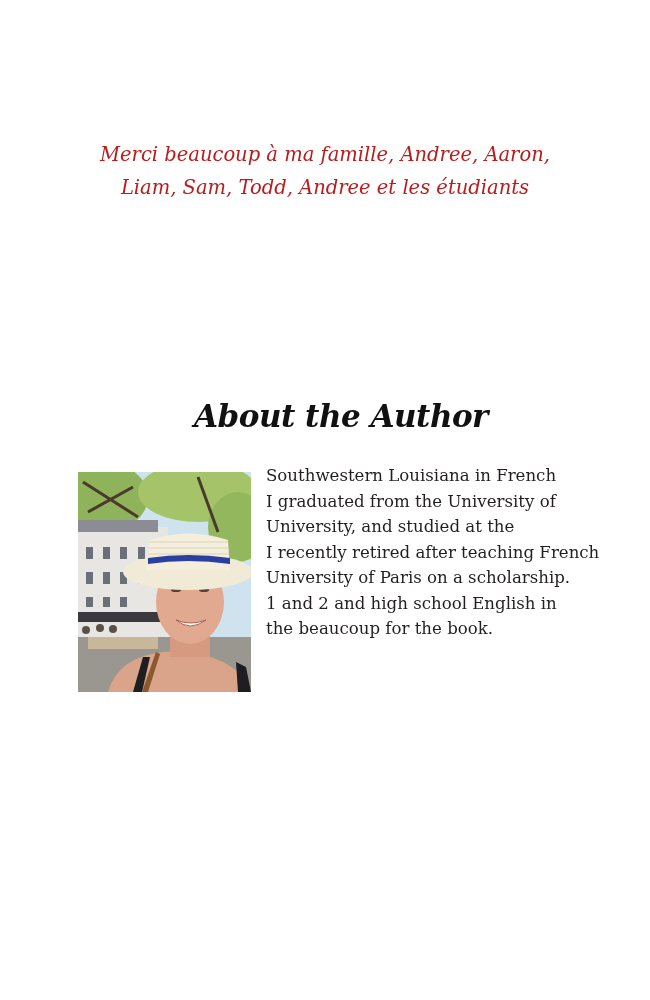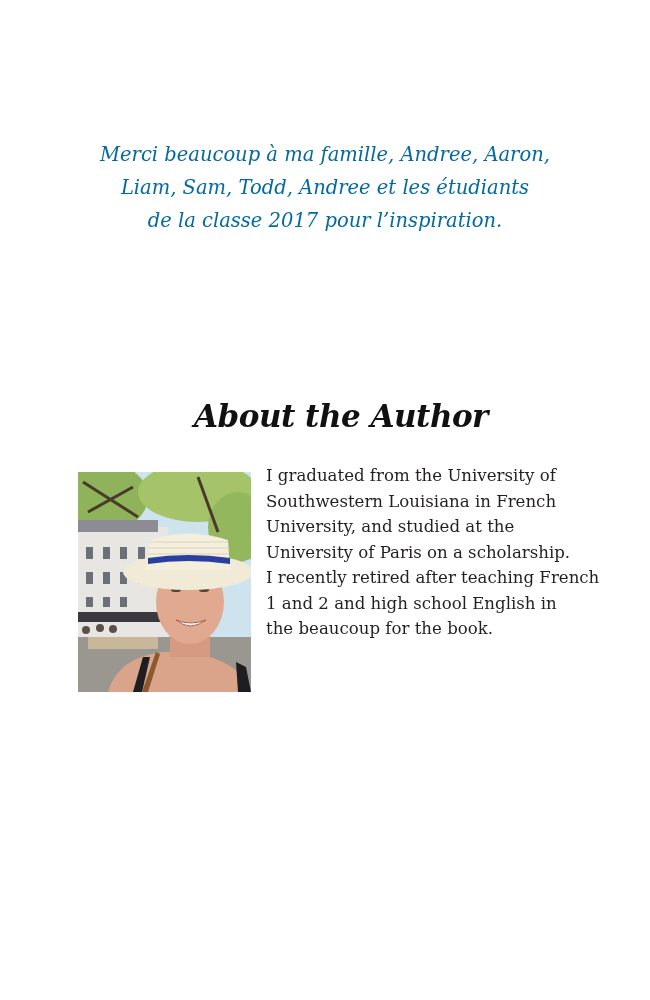--- a/index.html
+++ b/index.html
@@ -17,21 +17,21 @@
     .dedication {
       position: absolute;
       left: 60px;
       top: 138px;
       width: 530px;
       text-align: center;
       font-family: "DejaVu Serif", "Liberation Serif", serif;
       font-style: italic;
       font-size: 19.5px;
       line-height: 33px;
-      color: #0369a1;
+      color: #b91c1c;
       margin: 0;
     }
     .dedication .line {
       display: block;
       white-space: nowrap;
     }
     .about-heading {
       position: absolute;
       left: 0;
       top: 398px;
@@ -74,21 +74,20 @@
       display: block;
       white-space: nowrap;
     }
   </style>
 </head>
 <body>
 
 <p class="dedication">
   <span class="line">Merci beaucoup à ma famille, Andree, Aaron,</span>
   <span class="line">Liam, Sam, Todd, Andree et les étudiants</span>
-  <span class="line">de la classe 2017 pour l’inspiration.</span>
 </p>
 
 <h2 class="about-heading">About the Author</h2>
 
 <div class="photo">
   <svg viewBox="0 0 173 220" xmlns="http://www.w3.org/2000/svg">
 
     <rect x="0" y="0" width="173" height="220" fill="#cfe3ef"></rect>
 
     <ellipse cx="25" cy="25" rx="45" ry="35" fill="#8fb35a"></ellipse>
@@ -140,20 +139,20 @@
     <ellipse cx="110" cy="100" rx="65" ry="18" fill="#f1ead7"></ellipse>
 
     <path d="M68 98 L72 68 Q110 55 150 68 L152 98 Z" fill="#f4eedd"></path>
     <path d="M72 70 L150 70 M71 76 L151 76 M70 82 L151 82" stroke="#ddd3ba" stroke-width="1"></path>
 
     <path d="M70 86 Q110 80 152 86 L152 92 Q110 86 70 92 Z" fill="#2a3fa0"></path>
   </svg>
 </div>
 
 <p class="bio">
+  <span class="line">Southwestern Louisiana in French</span>
   <span class="line">I graduated from the University of</span>
-  <span class="line">Southwestern Louisiana in French</span>
   <span class="line">University, and studied at the</span>
+  <span class="line">I recently retired after teaching French</span>
   <span class="line">University of Paris on a scholarship.</span>
-  <span class="line">I recently retired after teaching French</span>
   <span class="line">1 and 2 and high school English in</span>
   <span class="line">the beaucoup for the book.</span>
 </p>
 
 </body></html>

